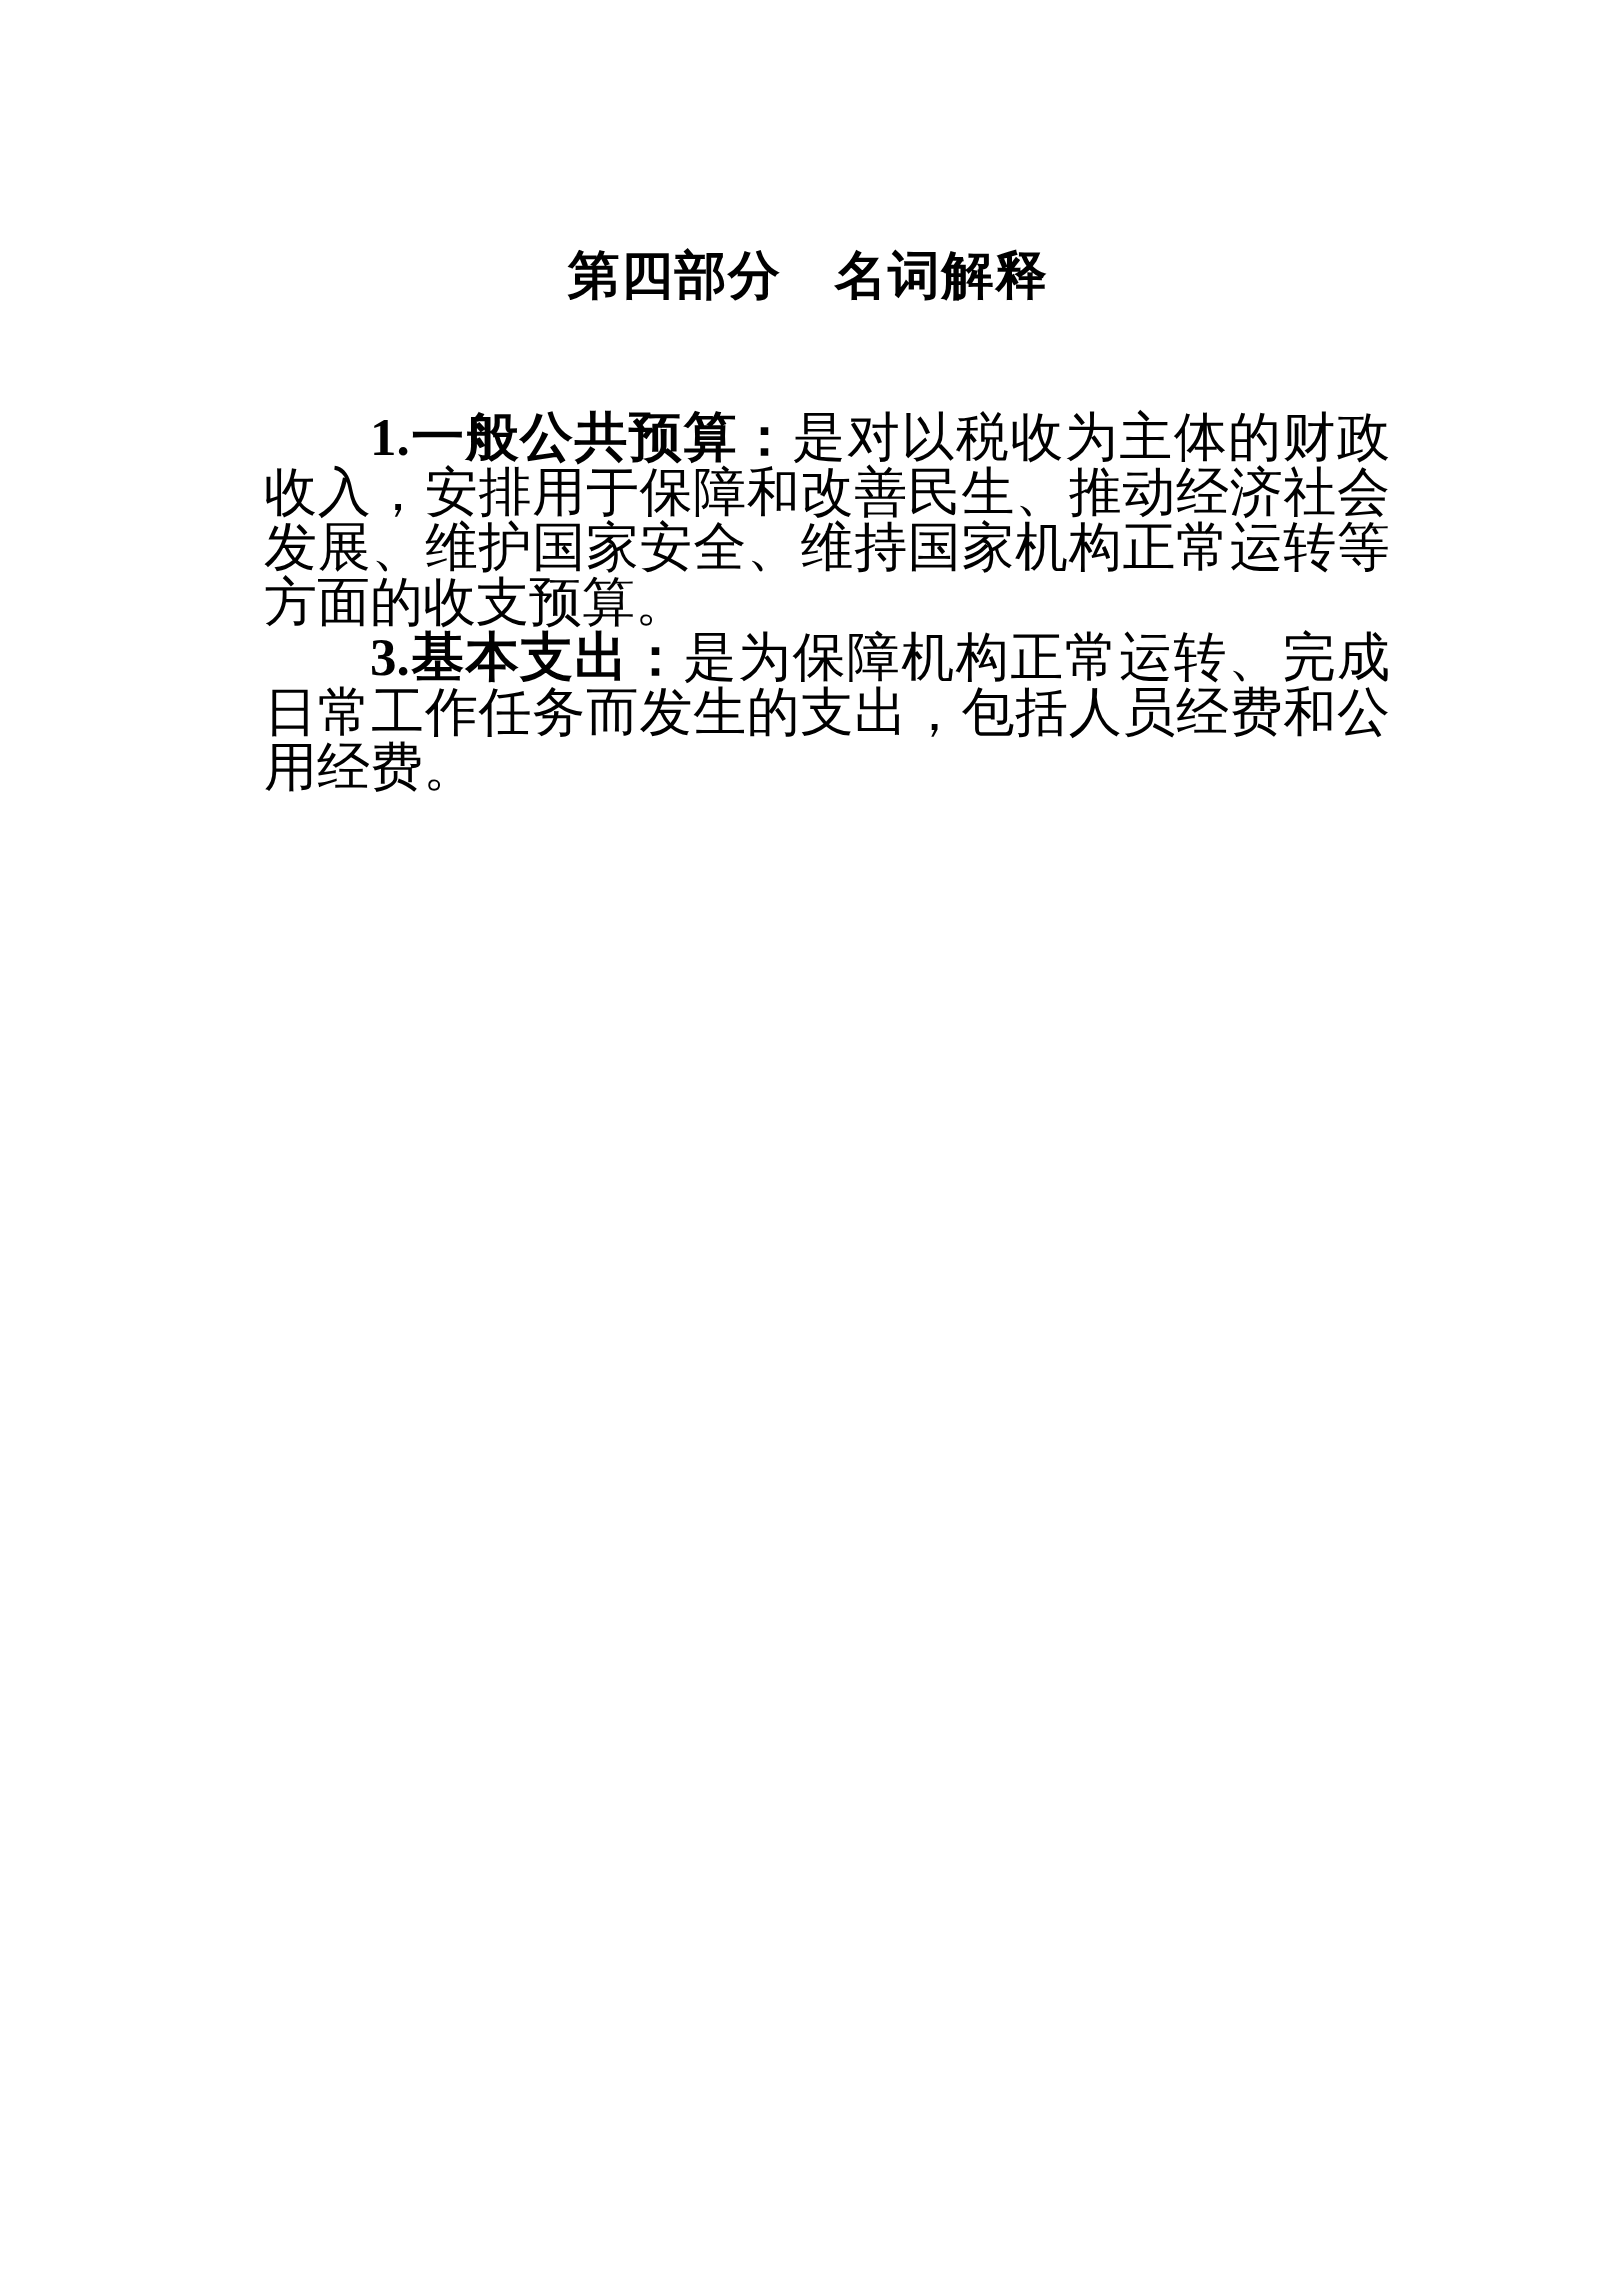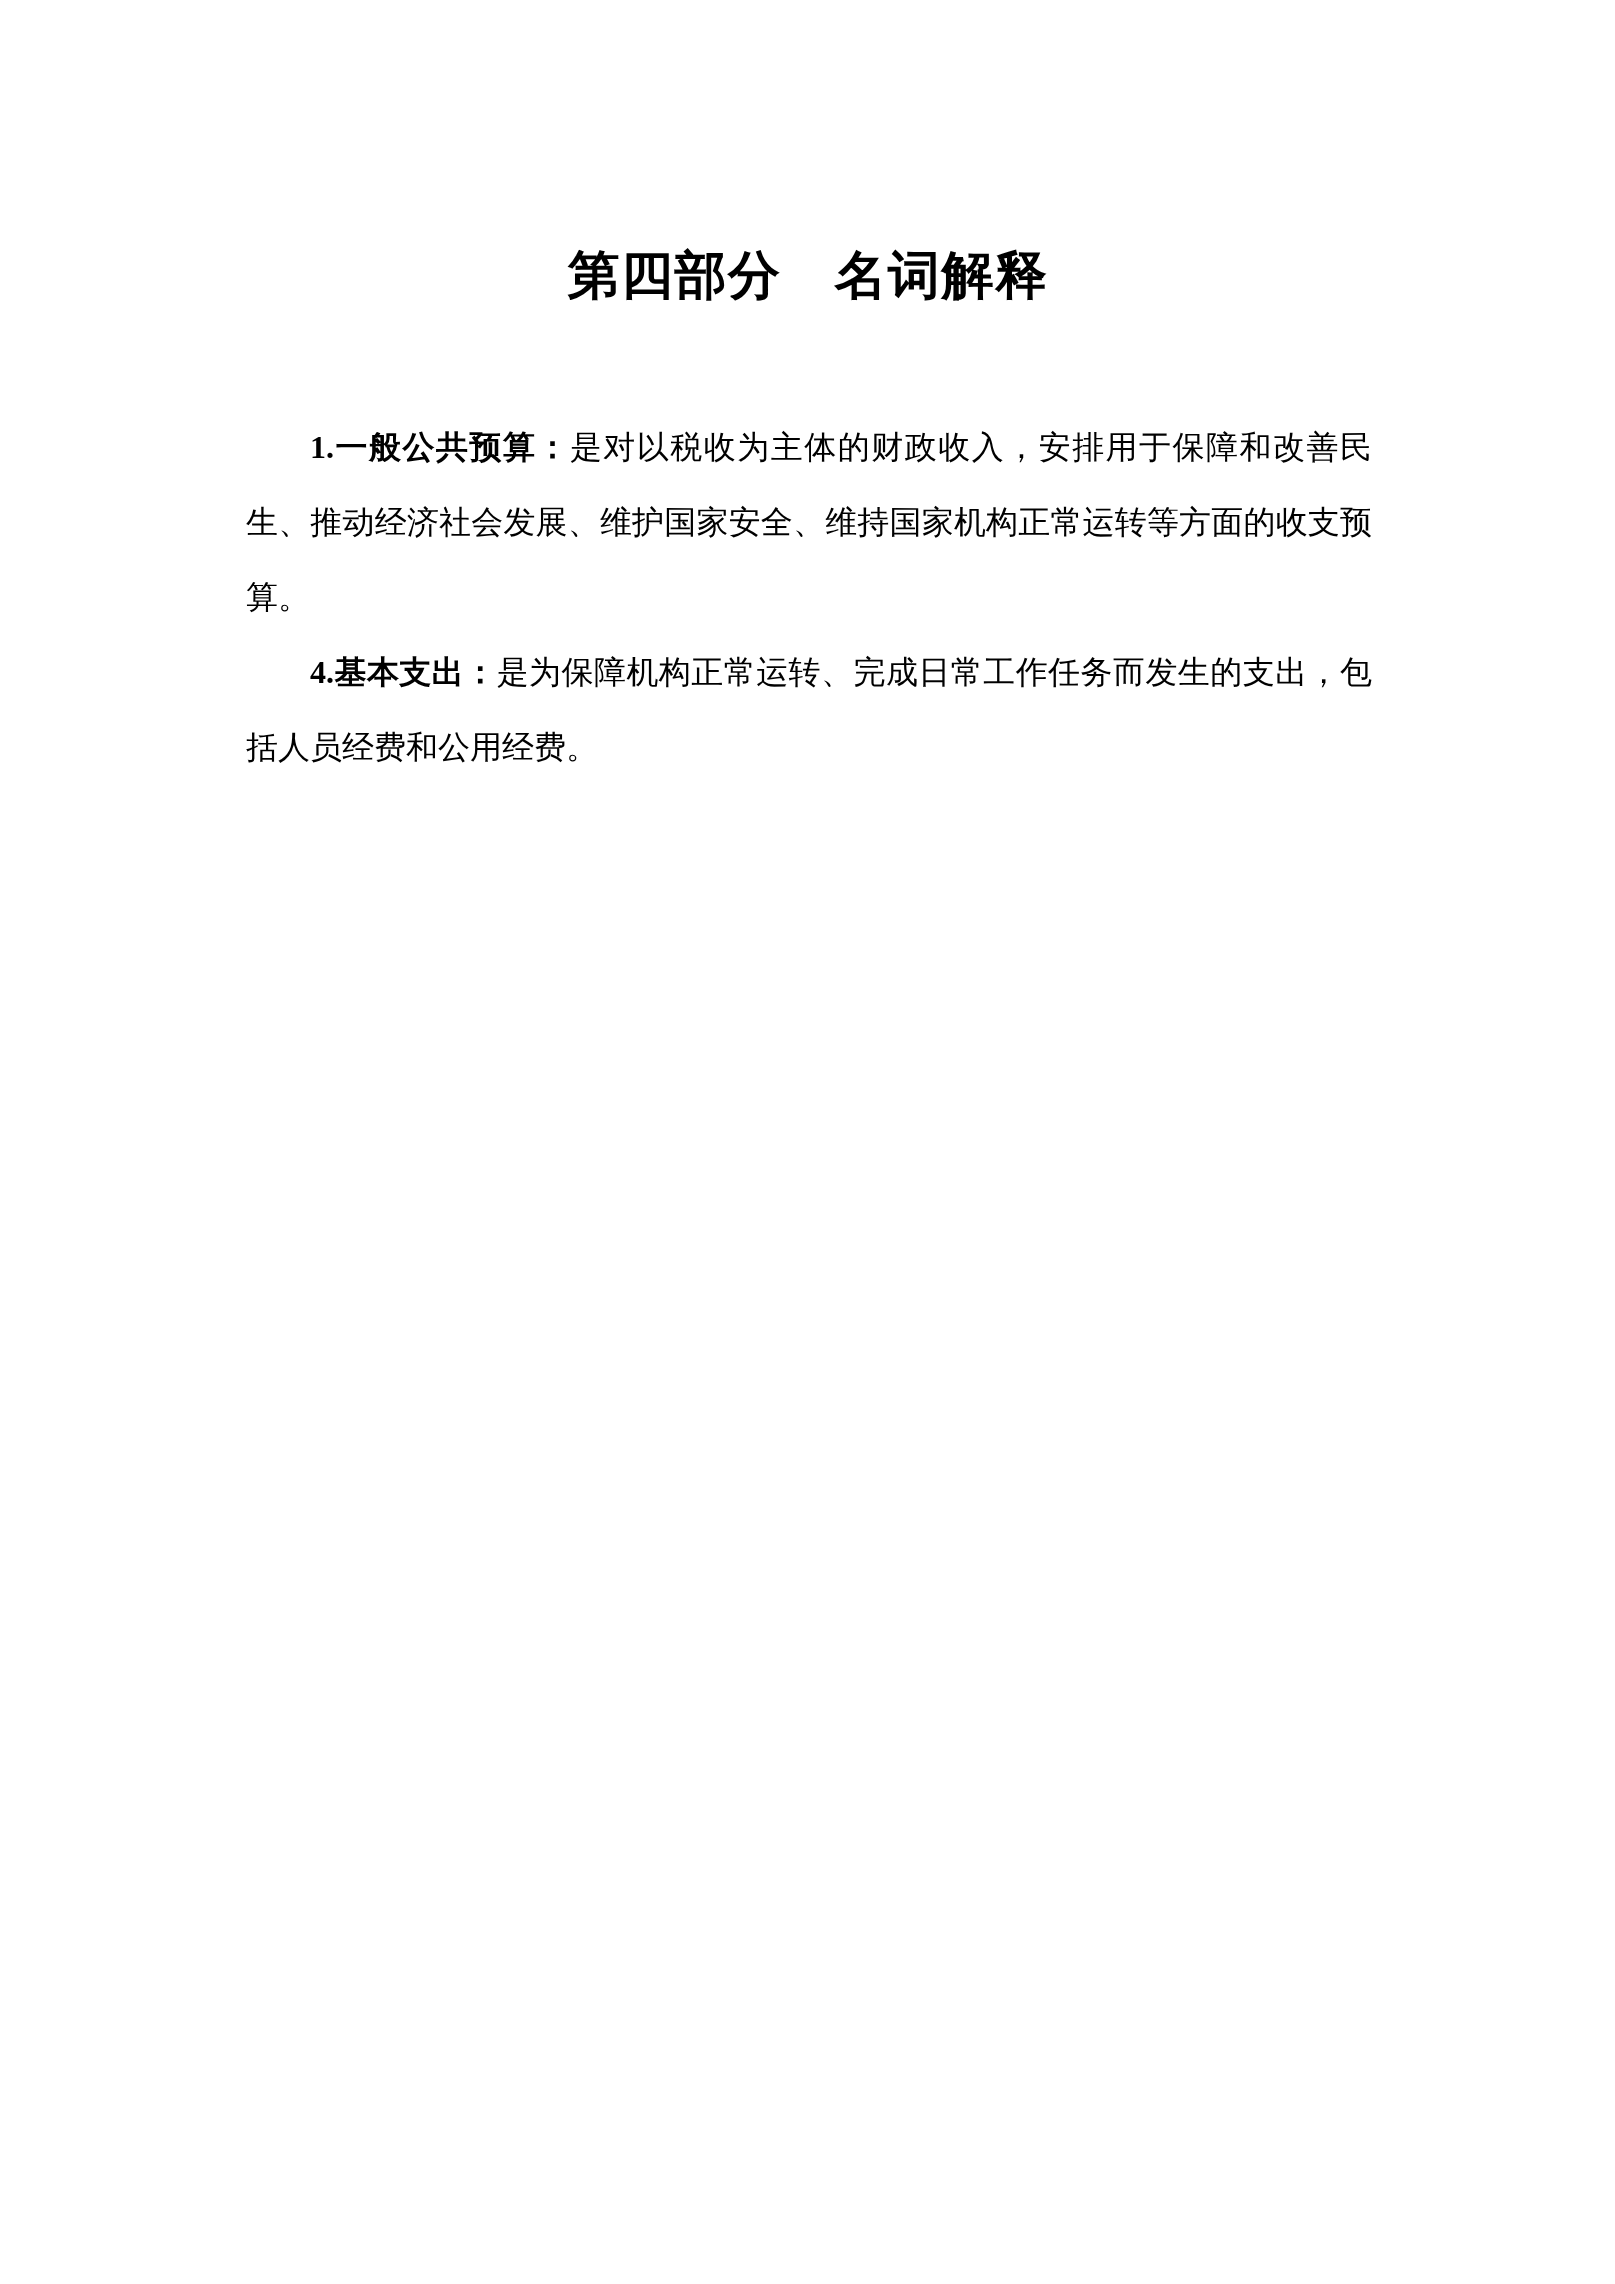--- a/index.html
+++ b/index.html
@@ -24,24 +24,24 @@
     text-align: center;
     font-size: 52px;
     line-height: 75px;
     font-weight: bold;
     letter-spacing: 1.4px;
     white-space: pre;
   }
   .doc-content {
     position: absolute;
     top: 410px;
-    left: 246px;
+    left: 264px;
     width: 1126px;
-    font-size: 32px;
-    line-height: 75px;
+    font-size: 53px;
+    line-height: 55px;
     text-align: justify;
     text-justify: inter-character;
   }
   .doc-content p {
     margin: 0;
     padding: 0;
     text-indent: 2em;
   }
   .term-label {
     font-weight: bold;
@@ -54,21 +54,21 @@
 
   <div class="doc-title">第四部分　名词解释</div>
 
   <div class="doc-content">
 
     <p>
       <span class="term-label">1.一般公共预算：</span><span>是对以税收为主体的财政收入，安排用于保障和改善民生、推动经济社会发展、维护国家安全、维持国家机构正常运转等方面的收支预算。</span>
     </p>
 
     <p>
-      <span class="term-label">4.基本支出：</span><span>是为保障机构正常运转、完成日常工作任务而发生的支出，包括人员经费和公用经费。</span>
+      <span class="term-label">3.基本支出：</span><span>是为保障机构正常运转、完成日常工作任务而发生的支出，包括人员经费和公用经费。</span>
     </p>
 
 
 
 
 
   </div>
 </div>
 
 

